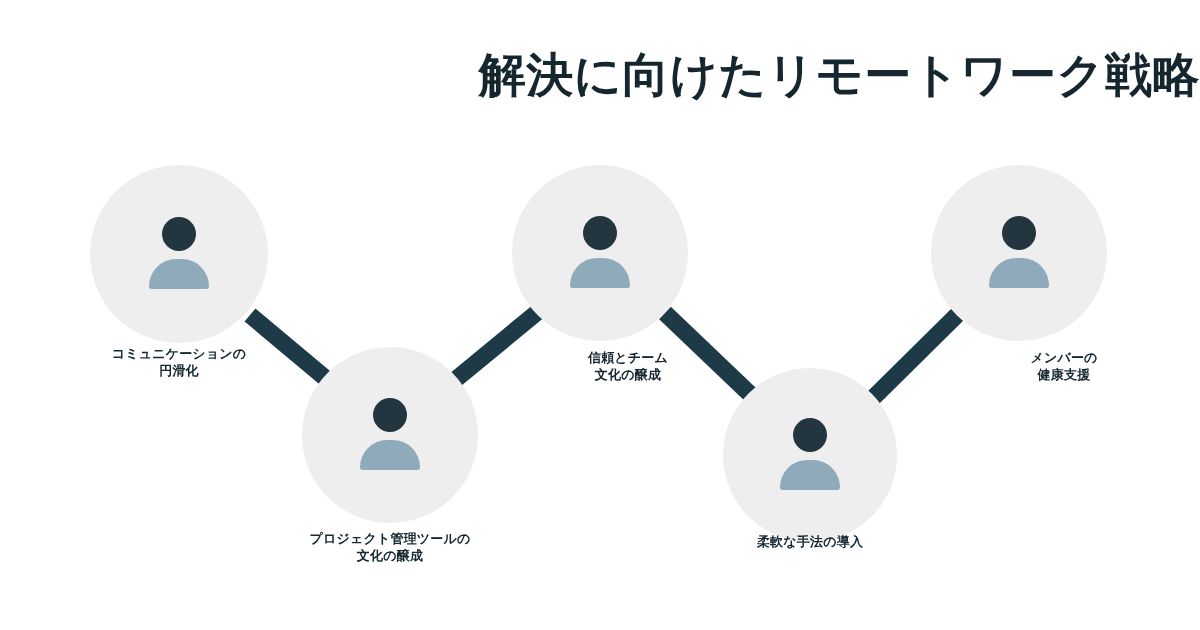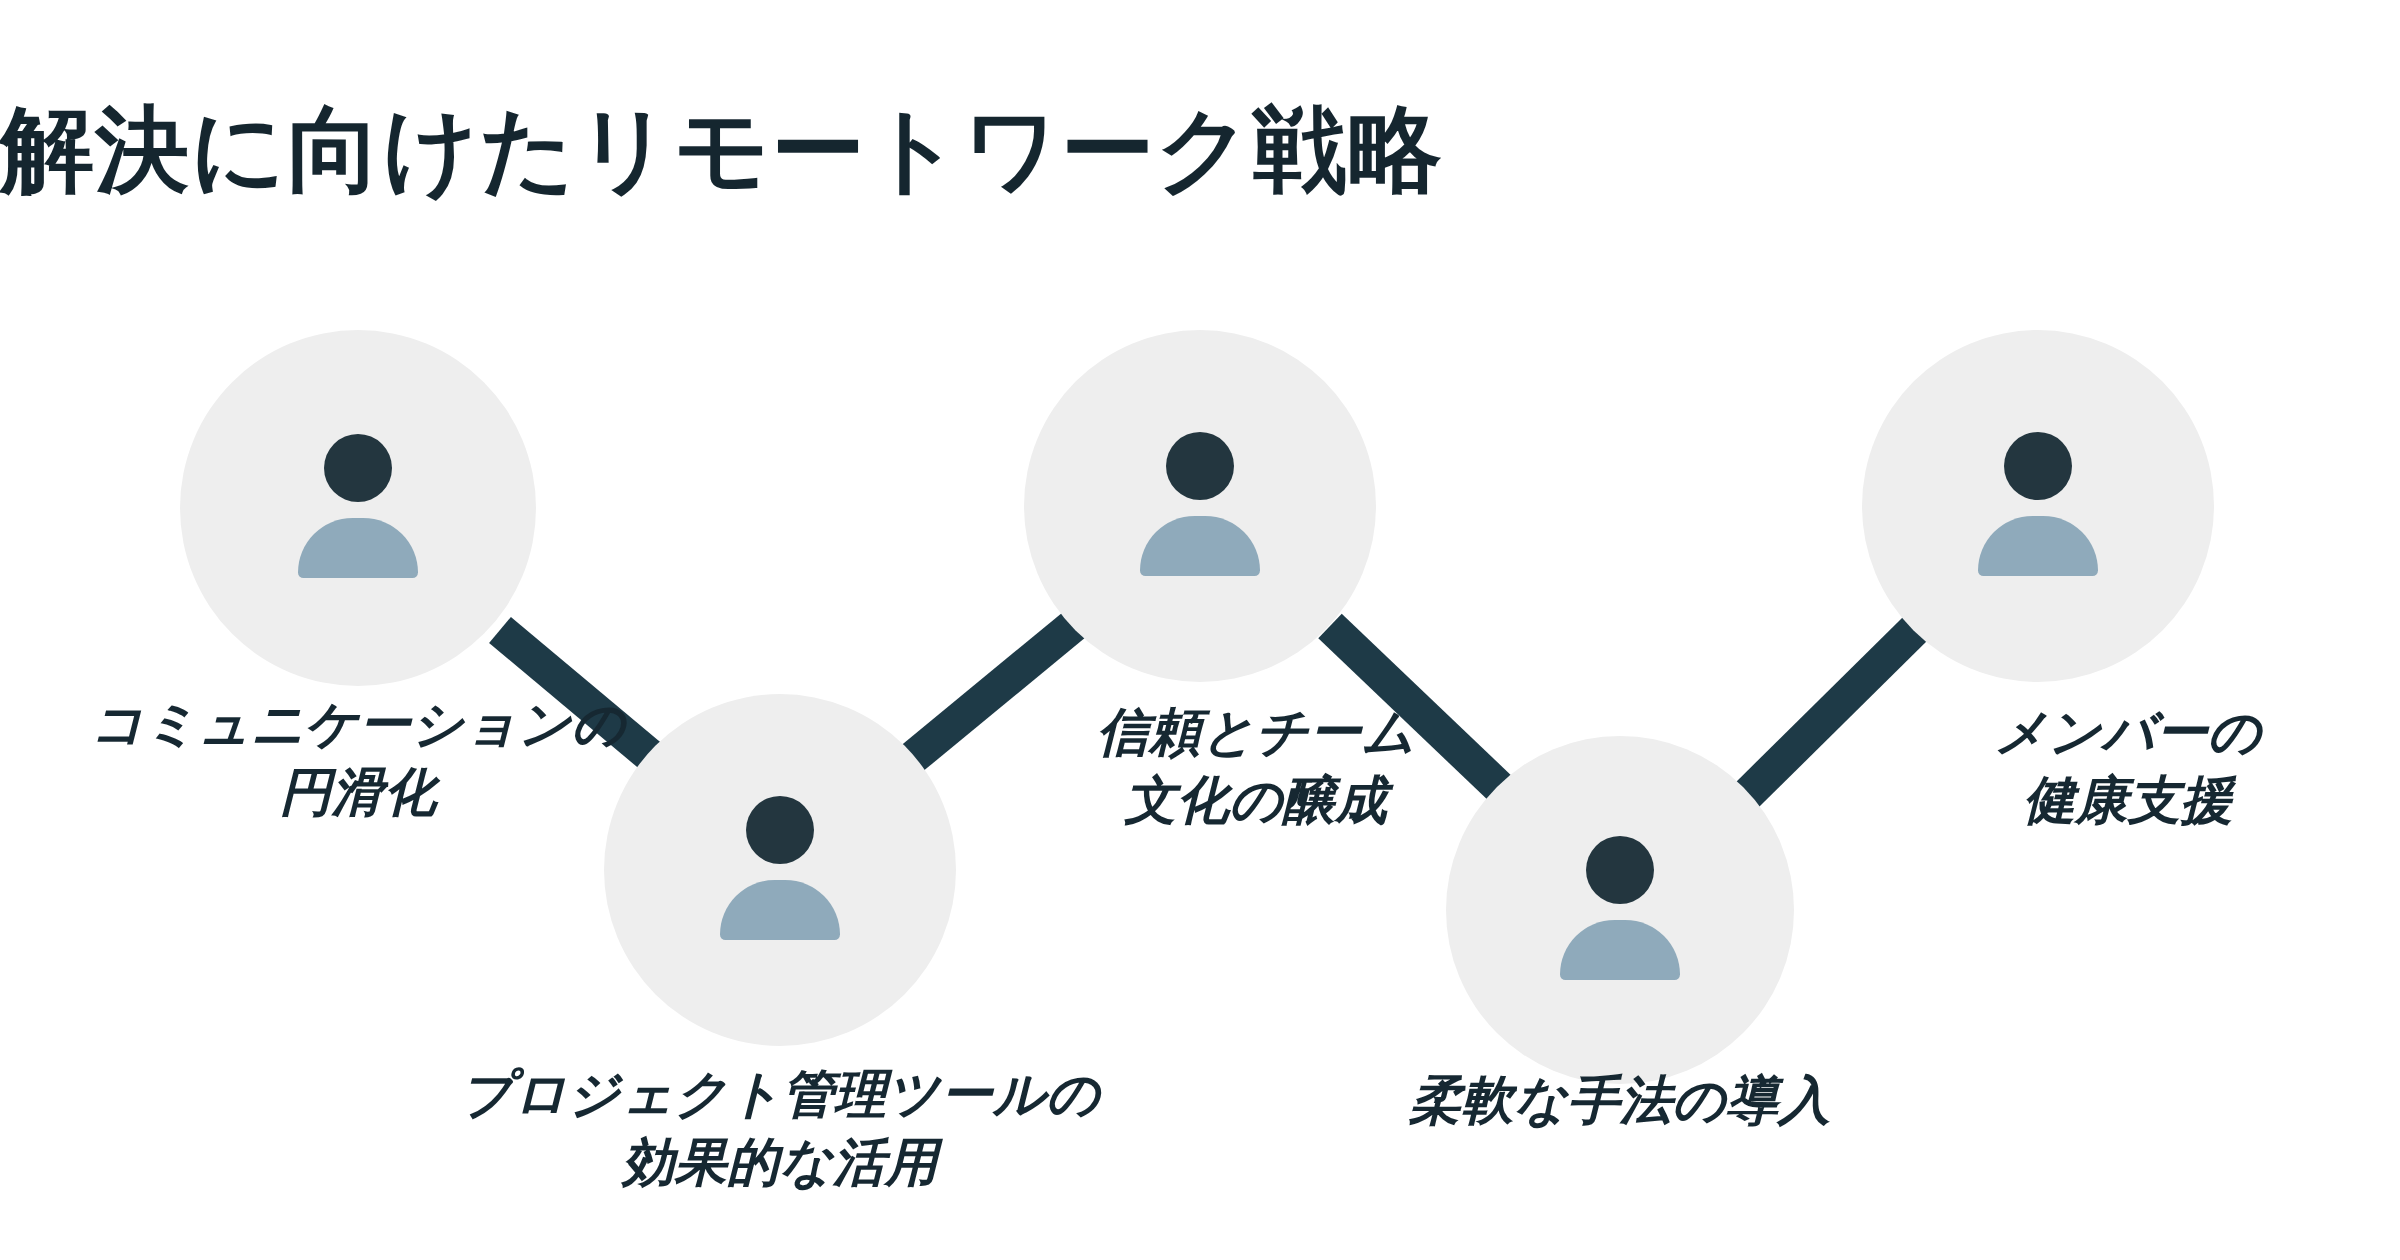--- a/index.html
+++ b/index.html
@@ -17,21 +17,21 @@
     position: relative;
     width: 1200px;
     height: 630px;
     background: #ffffff;
   }
   #title {
     position: absolute;
     left: 0;
     top: 48px;
     width: 1200px;
-    text-align: left;
+    text-align: right;
     font-size: 47px;
     font-weight: 700;
     letter-spacing: 0.5px;
     color: #15262f;
     line-height: 1.15;
     white-space: nowrap;
   }
   #connectors {
     position: absolute;
     left: 0;
@@ -75,27 +75,26 @@
     height: 30px;
     background: #8faabb;
     border-top-left-radius: 30px 30px;
     border-top-right-radius: 30px 30px;
     border-bottom-left-radius: 3px;
     border-bottom-right-radius: 3px;
   }
   .node-label {
     position: absolute;
     text-align: center;
-    font-size: 26px;
+    font-size: 13px;
     font-weight: 700;
     line-height: 1.32;
     color: #162832;
     white-space: pre-line;
     letter-spacing: 0.2px;
-    font-style: italic;
   }
 </style>
 </head>
 <body>
 
 <div id="canvas">
 
   <div id="title">解決に向けたリモートワーク戦略</div>
 
   <svg id="connectors" viewBox="0 0 1200 630" width="1200" height="630" aria-hidden="true">
@@ -117,21 +116,21 @@
   </div>
 
   <div class="node">
     <div class="node-circle" style="left:302px; top:347px; width:176px; height:176px;">
       <div class="avatar">
         <div class="head"></div>
         <div class="body"></div>
       </div>
     </div>
     <div class="node-label" style="left:230px; top:530px; width:320px;">プロジェクト管理ツールの
-効果的な活用</div>
+文化の醸成</div>
   </div>
 
   <div class="node">
     <div class="node-circle" style="left:512px; top:165px; width:176px; height:176px;">
       <div class="avatar">
         <div class="head"></div>
         <div class="body"></div>
       </div>
     </div>
     <div class="node-label" style="left:508px; top:349px; width:240px;">信頼とチーム

